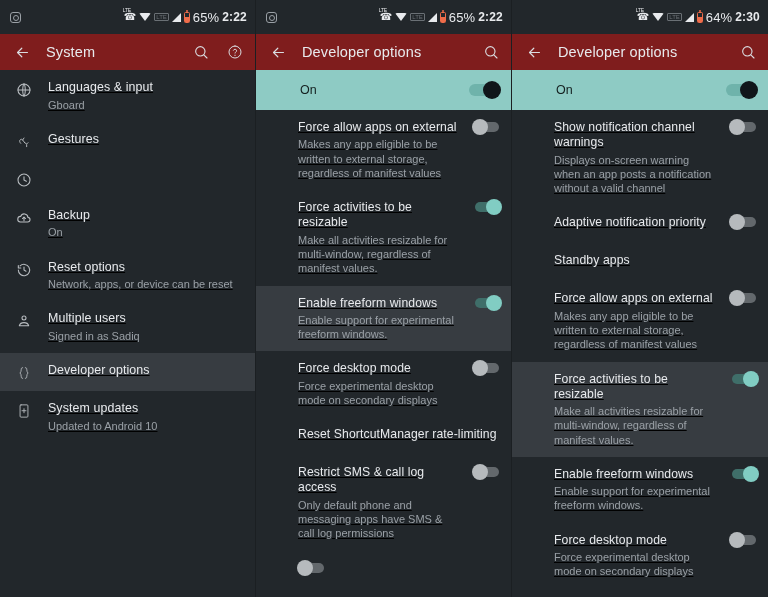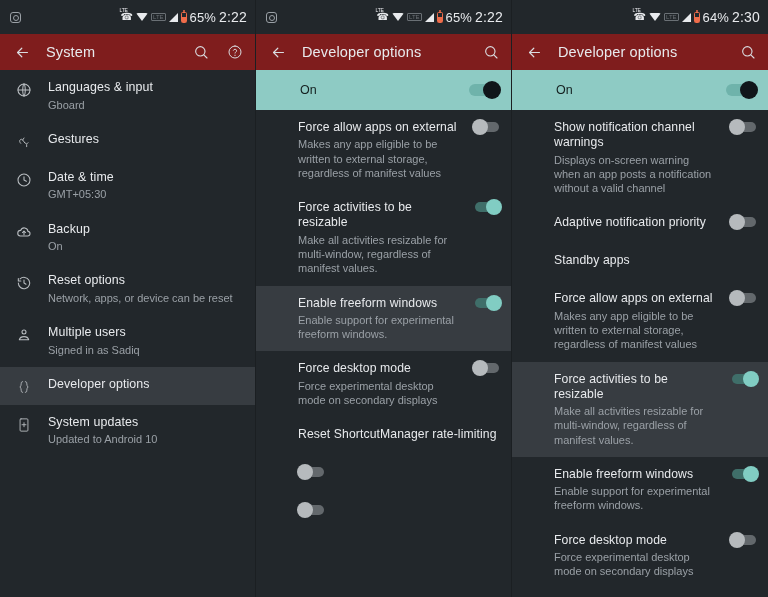--- a/index.html
+++ b/index.html
@@ -33,21 +33,21 @@
   .ig-icon { width:11px; height:11px; border:1.3px solid #9aa0a6; border-radius:3px; position:relative; }
   .ig-icon:after { content:""; position:absolute; left:2.2px; top:2.2px; width:4.2px; height:4.2px; border:1.2px solid #9aa0a6; border-radius:50%; }
   .sb-ico { color:#e8eaed; font-size:10px; line-height:1; display:inline-block; }
   .lte-sup { font-size:5px; color:#e8eaed; vertical-align:super; letter-spacing:-0.3px;}
   .lte-dim { font-size:6px; color:#6a7075; letter-spacing:0px; border:1px solid #6a7075; padding:0 1px; border-radius:1px;}
   .wifi { width:0; height:0; border-left:6px solid transparent; border-right:6px solid transparent; border-top:8px solid #e8eaed; border-radius:2px;}
   .signal { width:0; height:0; border-left:9px solid transparent; border-bottom:9px solid #e8eaed; }
   .batt { width:6px; height:11px; border:1.2px solid #ef6c4a; border-radius:1.5px; position:relative; background:linear-gradient(to top,#ef6c4a 55%, transparent 55%); }
   .batt:before { content:""; position:absolute; top:-2.6px; left:1.2px; width:2.4px; height:1.6px; background:#ef6c4a; border-radius:1px;}
   .sb-text { color:#e8eaed; font-size:13px; letter-spacing:0.1px; }
-  .sb-time { color:#e8eaed; font-size:14px; font-weight:normal; letter-spacing:0.2px;}
+  .sb-time { color:#e8eaed; font-size:12px; font-weight:bold; letter-spacing:0.2px;}
 
   
   .appbar {
     height:36px; display:flex; align-items:center;
     padding:0 10px 0 12px; gap:14px; background:#7f1d1d;
   }
   .appbar .title { color:#e8eaed; font-size:14.5px; flex:1; letter-spacing:0.15px; }
   .abtn { width:20px; height:20px; display:flex; align-items:center; justify-content:center; color:#dadce0; }
   .abtn svg { display:block; }
 
@@ -60,21 +60,21 @@
   .onbanner .lbl { color:#14201f; font-size:12.5px; flex:1; }
   .sw-on-dark { position:relative; width:30px; height:12px; border-radius:7px; background:#6fb3ab; }
   .sw-on-dark:after { content:""; position:absolute; right:-2px; top:-3px; width:18px; height:18px; border-radius:50%; background:#10161a; }
 
   
   .list { position:absolute; left:0; right:0; top:110px; bottom:0; overflow:hidden; }
   .list.sys { top:70px; }
   .row {
     display:flex; align-items:flex-start;
     padding:10px 12px 10px 14px;
-    gap:14px; min-height:38px;
+    gap:14px; min-height:38px;text-decoration:underline;
   }
   .row.hl { background:#373c41; }
   .row .ico { width:20px; min-width:20px; padding-top:2px; display:flex; justify-content:center; color:#b9bdc1; }
   .row .txt { flex:1; min-width:0; }
   .row .t1 { color:#e8eaed; font-size:12.4px; line-height:1.25; letter-spacing:0.1px; }
   .row .t2 { color:#9aa0a6; font-size:11px; line-height:1.3; margin-top:2px; }
   .row .tgl { width:26px; min-width:26px; display:flex; align-items:center; justify-content:flex-end; padding-top:4px; }
 
   .toggle { position:relative; width:24px; height:10px; border-radius:6px; }
   .toggle.off { background:#63686c; }
@@ -155,24 +155,20 @@
             <div class="t1">Gestures</div>
           </div>
         </div>
         <div class="row">
           <div class="ico">
             <svg viewBox="0 0 24 24" width="16" height="16" fill="none" stroke="currentColor" stroke-width="1.6" stroke-linecap="round" stroke-linejoin="round">
               <path d="M12 3a9 9 0 1 0 0 18 9 9 0 0 0 0-18z"></path>
               <path d="M12 7v5l3.5 2"></path>
             </svg>
           </div>
-          <div class="txt">
-            <div class="t1">Date &amp; time</div>
-            <div class="t2">GMT+05:30</div>
-          </div>
         </div>
         <div class="row">
           <div class="ico">
             <svg viewBox="0 0 24 24" width="16" height="16" fill="none" stroke="currentColor" stroke-width="1.6" stroke-linecap="round" stroke-linejoin="round">
               <path d="M6.5 18h11a3.5 3.5 0 0 0 .4-6.98A5.5 5.5 0 0 0 7.2 9.6 4.2 4.2 0 0 0 6.5 18z"></path>
               <path d="M12 16v-5"></path>
               <path d="M9.8 12.8L12 10.6l2.2 2.2"></path>
             </svg>
           </div>
           <div class="txt">
@@ -302,20 +298,24 @@
           <div class="tgl">
             <span class="toggle off"></span>
           </div>
         </div>
         <div class="row">
           <div class="txt">
             <div class="t1">Reset ShortcutManager rate-limiting</div>
           </div>
         </div>
         <div class="row">
+          <div class="txt">
+            <div class="t1">Restrict SMS &amp; call log access</div>
+            <div class="t2">Only default phone and messaging apps have SMS &amp; call log permissions</div>
+          </div>
           <div class="tgl">
             <span class="toggle off"></span>
           </div>
         </div>
         <div class="row">
           <div class="tgl">
             <span class="toggle off"></span>
           </div>
         </div>
       </div>

